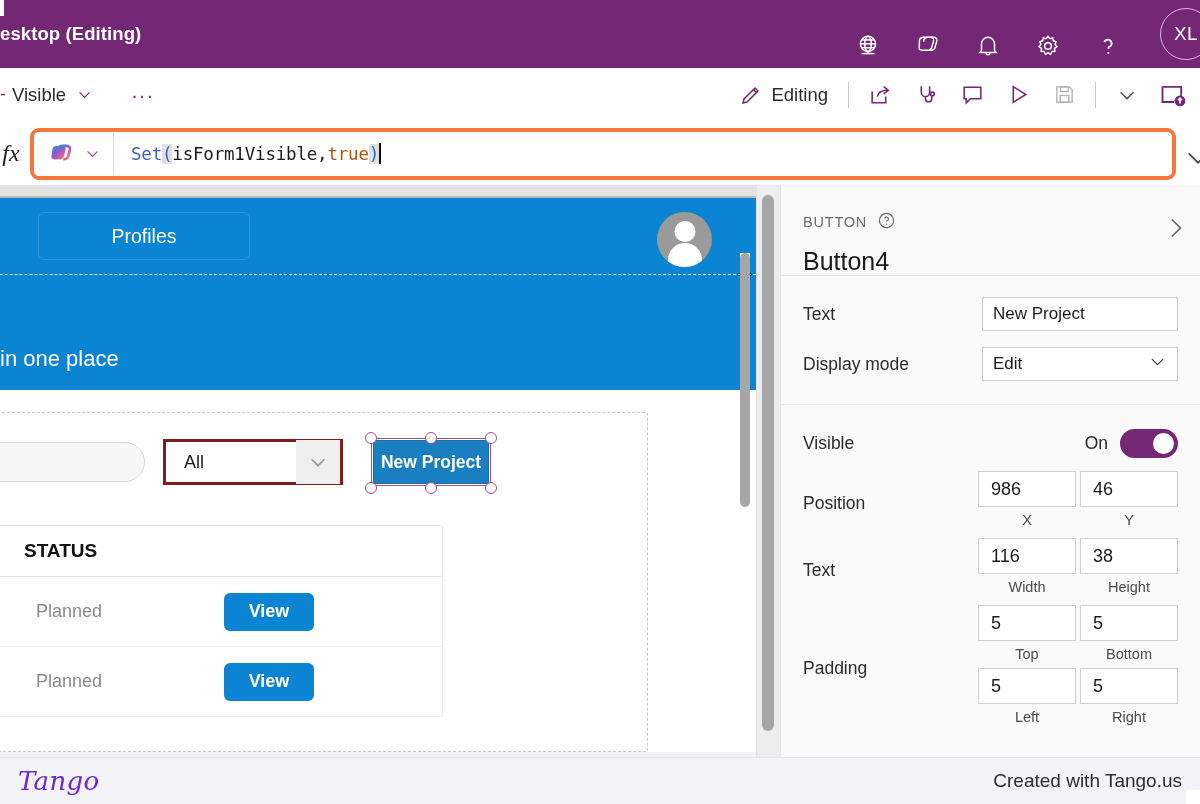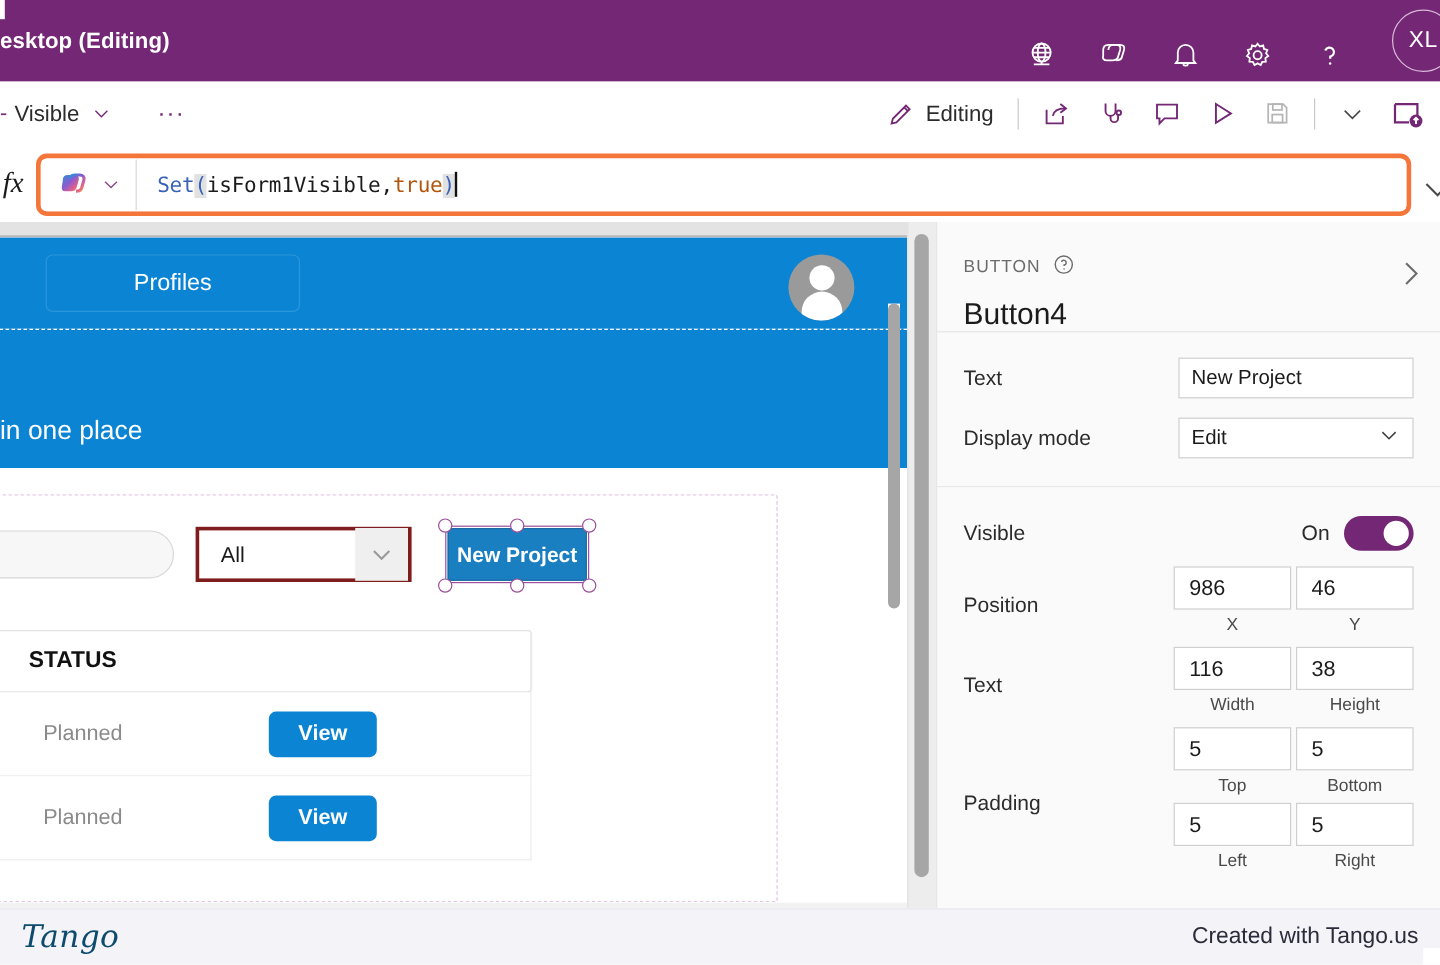--- a/index.html
+++ b/index.html
@@ -229,21 +229,21 @@
   .prow-pairs .plabel { padding-top: 7px; }
 
   
   .footer {
     position: absolute; left: 0; top: 757px; width: 1200px; height: 47px;
     background: #f4f3f8; display: flex; align-items: center;
     border-top: 1px solid #e7e6ee;
   }
   .tango-logo {
     font-family: "DejaVu Serif", serif; font-style: italic; font-size: 26px;
-    color: #0c4a6e; padding-left: 18px; letter-spacing: .3px;
+    color: #6d28d9; padding-left: 18px; letter-spacing: .3px;
   }
   .footer-right { margin-left: auto; padding-right: 18px; font-size: 19px; color: #2b2b3a; }
   .footer::after{
     content:""; position:absolute; right:0; bottom:0; width:14px; height:14px; background:#ffffff;
   }
 </style>
 </head>
 <body>
 
 <div id="root">

